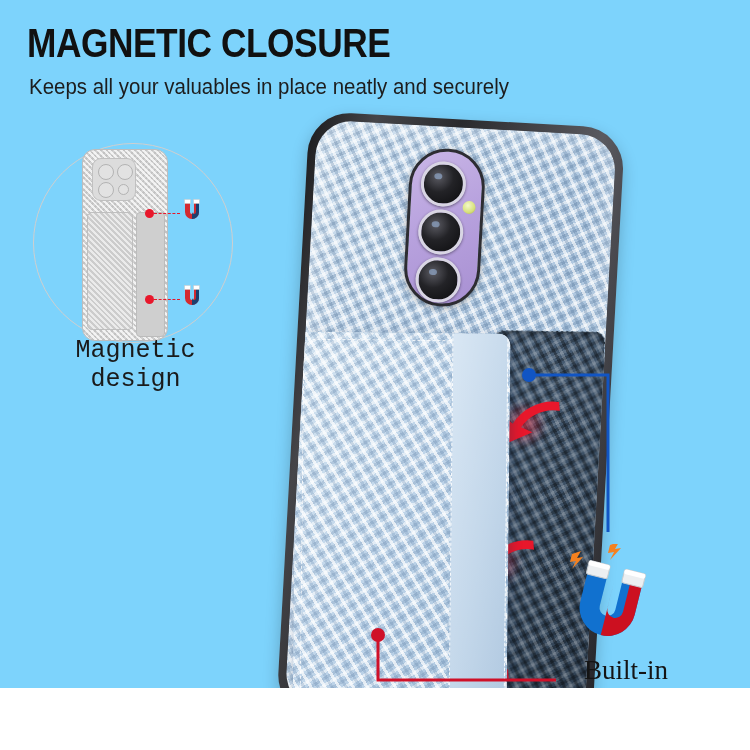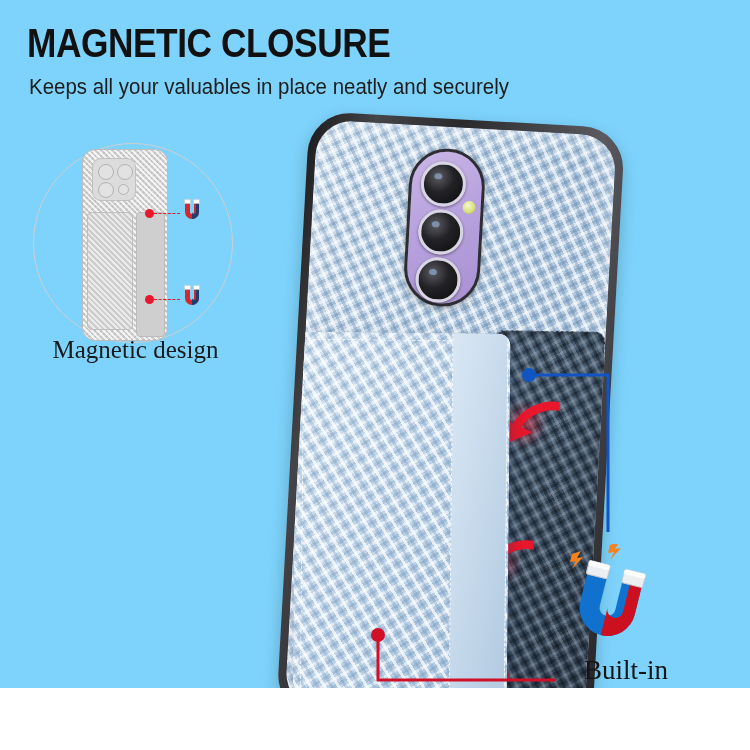--- a/index.html
+++ b/index.html
@@ -126,21 +126,21 @@
     border-top: 1.6px dashed #e8172b;
   }
   .mini-magnet { position: absolute; width: 26px; height: 30px; }
 
   #inset-label {
     position: absolute;
     left: 38px;
     top: 336px;
     width: 195px;
     text-align: center;
-    font-family: Liberation Serif, serif;
+    font-family: Liberation Mono, monospace;
     font-size: 25px;
     color: #1a1a1a;
   }
 
   
   #phone {
     position: absolute;
     left: 228px;
     top: 118px;
     width: 400px;

